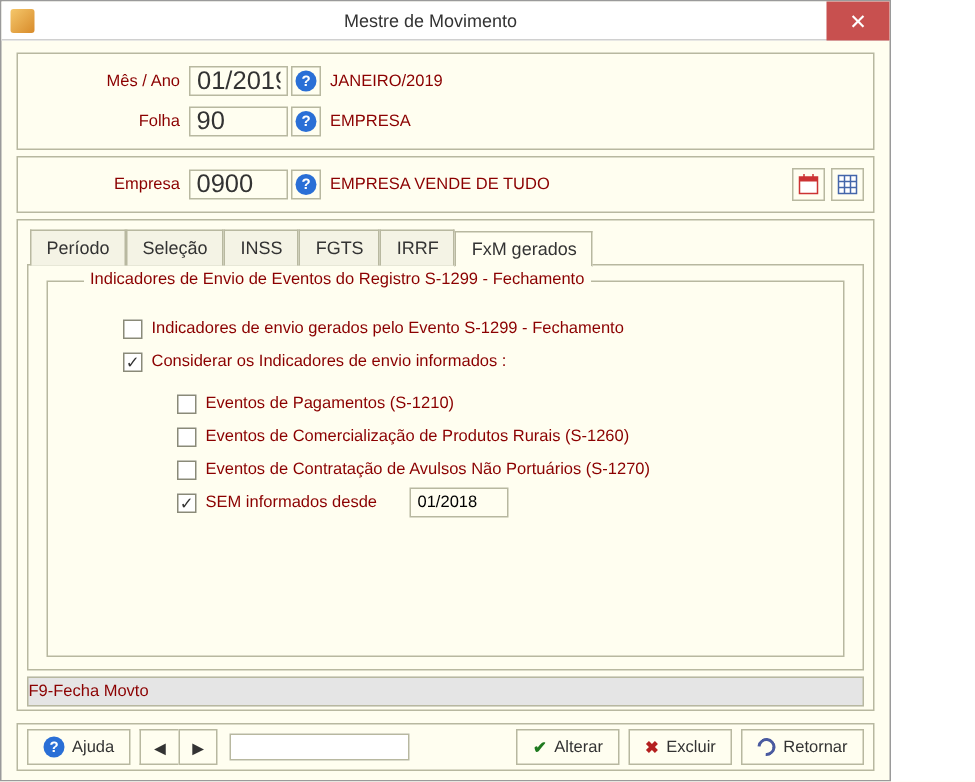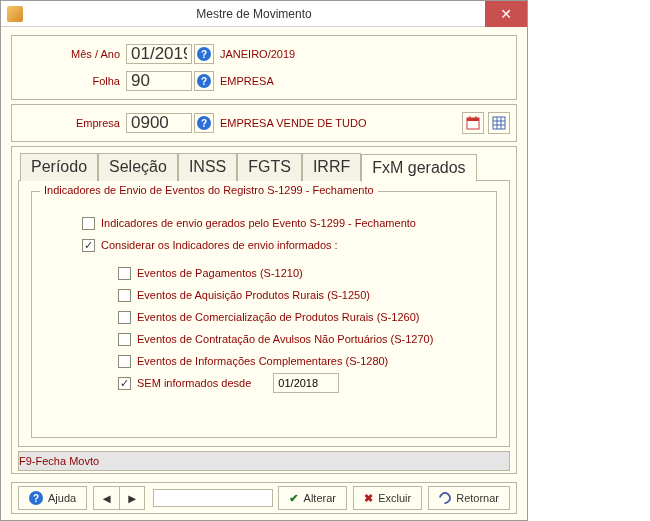--- a/index.html
+++ b/index.html
@@ -6,21 +6,21 @@
   body {
     margin: 0;
     font-family: Verdana, Tahoma, sans-serif;
     font-size: 11px;
     background: #fff;
     width: 650px;
     height: 521px;
     overflow: hidden;
   }
   .window {
-    width: 528px;
+    width: 594px;
     height: 521px;
     border: 1px solid #9a9a9a;
     background: #fffef0;
     display: flex;
     flex-direction: column;
   }
   .titlebar {
     height: 26px;
     background: #fff;
     border-bottom: 1px solid #d0d0d0;
@@ -130,21 +130,21 @@
     z-index: 2;
     padding-left: 2px;
   }
   .tab {
     border: 1px solid #b8b8a0;
     border-bottom: none;
     background: #f4f3e5;
     padding: 4px 10px;
     color: #333;
     cursor: pointer;
-    font-size: 16px;
+    font-size: 12px;
     position: relative;
   }
   .tab.active {
     background: #fffef0;
     border-bottom: 1px solid #fffef0;
     top: 1px;
   }
   .tabpage {
     border: 1px solid #b8b8a0;
     background: #fffef0;
@@ -155,21 +155,21 @@
   .groupbox {
     border: 1px solid #b8b8a0;
     position: relative;
     padding: 20px 12px 10px 20px;
     background: #fffef0;
     height: 100%;
   }
   .groupbox .legend {
     position: absolute;
     top: -8px;
-    left: 8px;
+    left: 24px;
     background: #fffef0;
     padding: 0 4px;
     color: #8b0000;
     font-size: 11px;
   }
   .chk-row {
     display: flex;
     align-items: center;
     gap: 6px;
     height: 22px;
@@ -323,33 +323,25 @@
             </div>
           </div>
 
           <div class="sublist" style="padding-left:66px;margin-top:6px">
             <div class="chk-row">
               <div class="chk"></div>
               <span>Eventos de Pagamentos (S-1210)</span>
             </div>
             <div class="chk-row">
               <div class="chk"></div>
-              <span>Eventos de Aquisição Produtos Rurais (S-1250)</span>
-            </div>
-            <div class="chk-row">
-              <div class="chk"></div>
               <span>Eventos de Comercialização de Produtos Rurais (S-1260)</span>
             </div>
             <div class="chk-row">
               <div class="chk"></div>
               <span>Eventos de Contratação de Avulsos Não Portuários (S-1270)</span>
-            </div>
-            <div class="chk-row">
-              <div class="chk"></div>
-              <span>Eventos de Informações Complementares (S-1280)</span>
             </div>
             <div class="chk-row">
               <div class="chk">✓</div>
               <span>SEM informados desde</span>
               <input class="sem-input" value="01/2018" style="">
             </div>
           </div>
         </div>
       </div>
 

